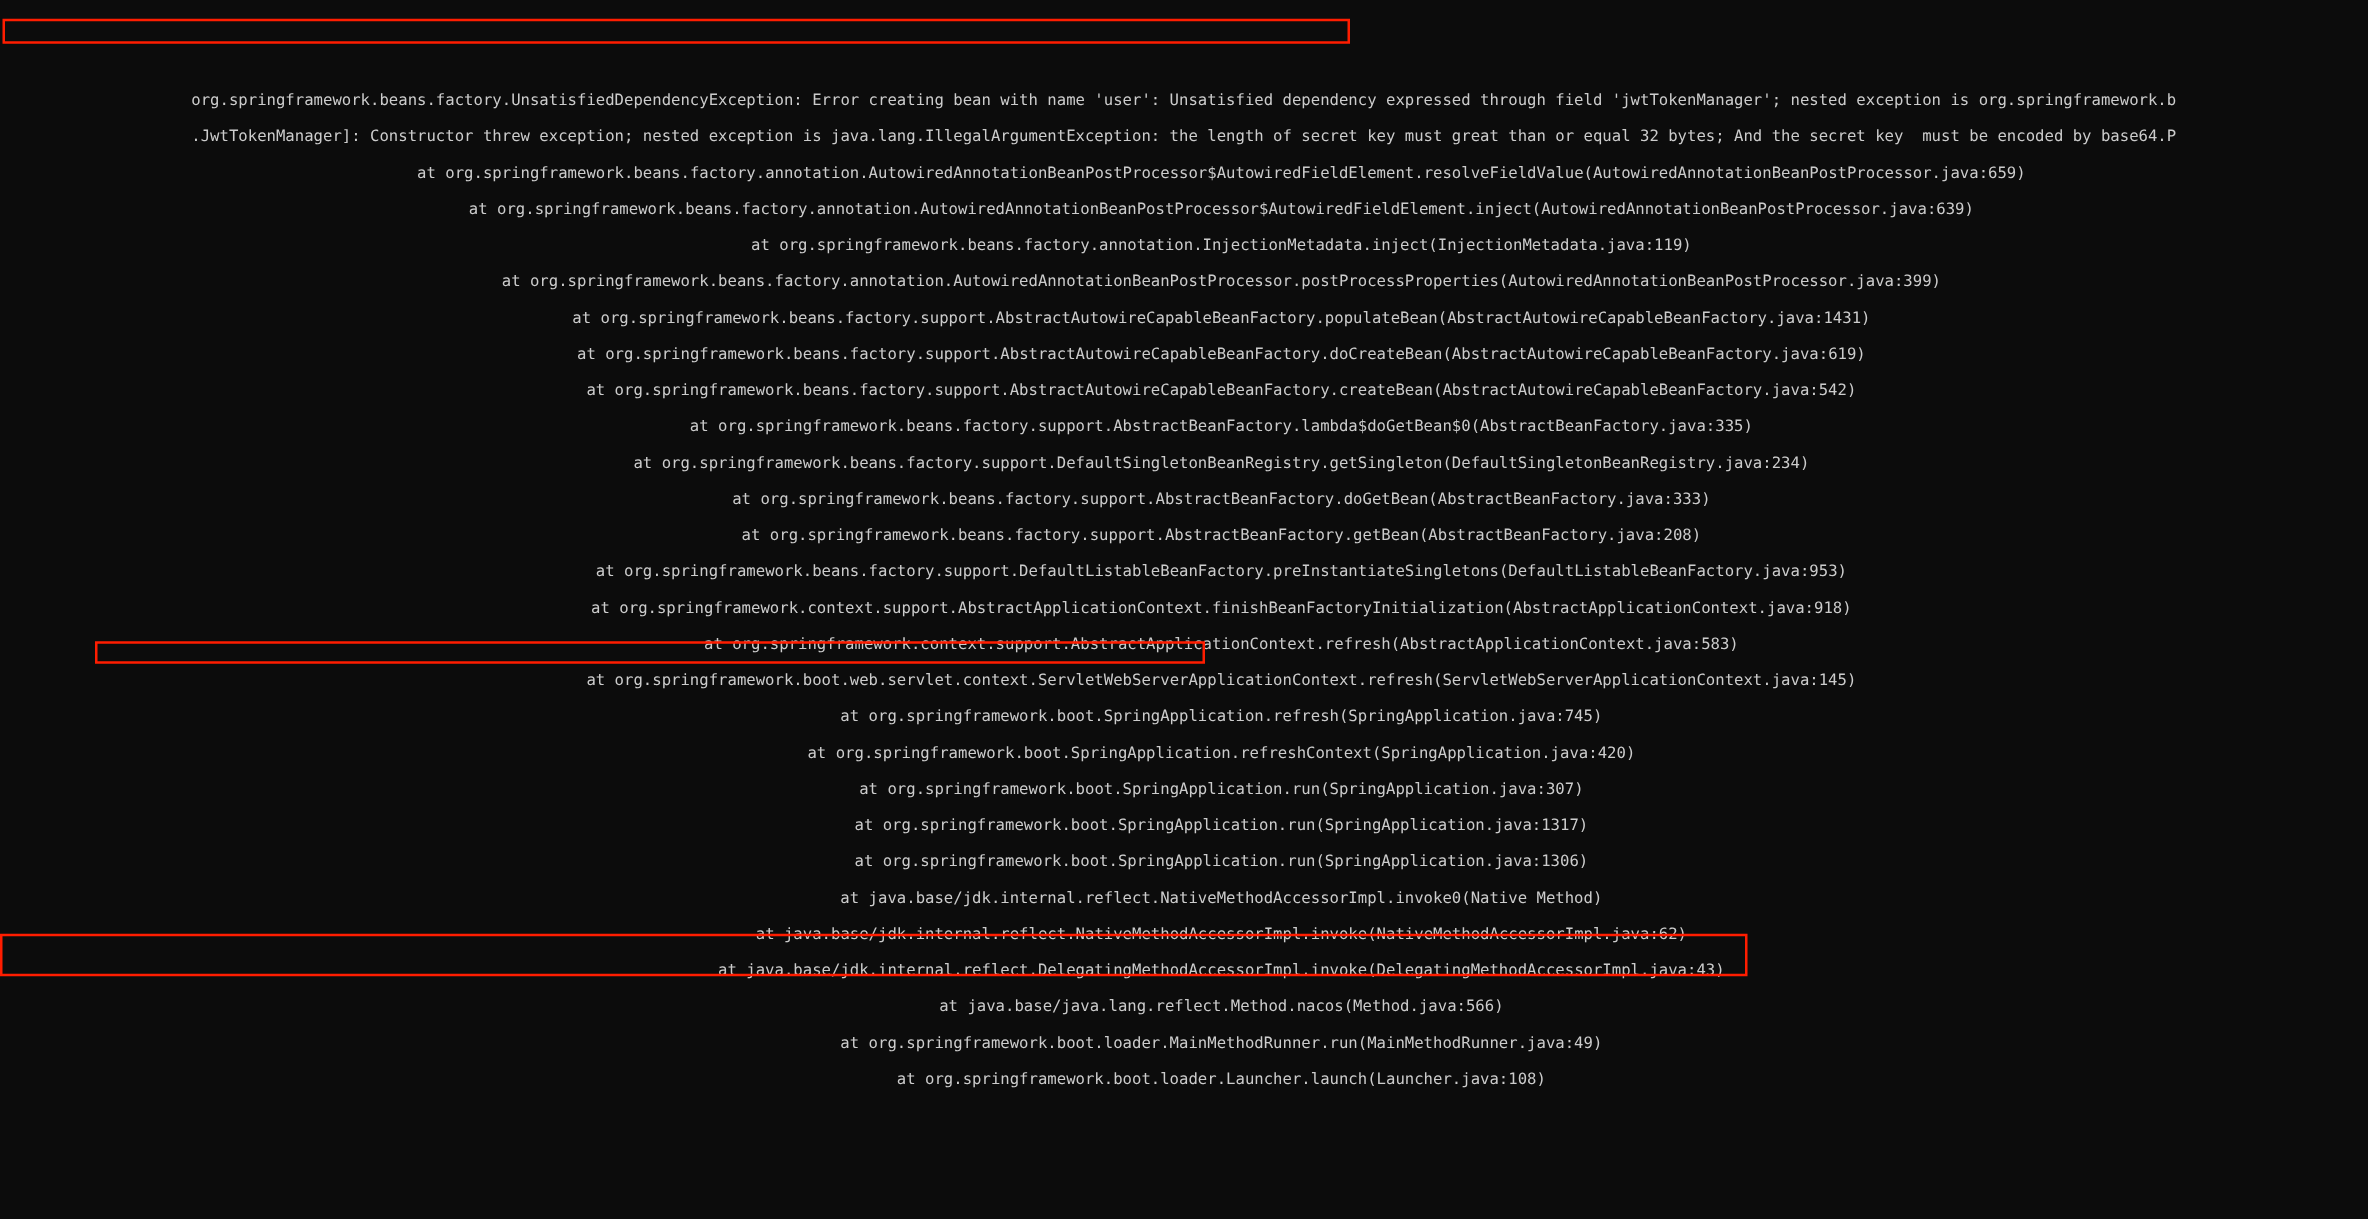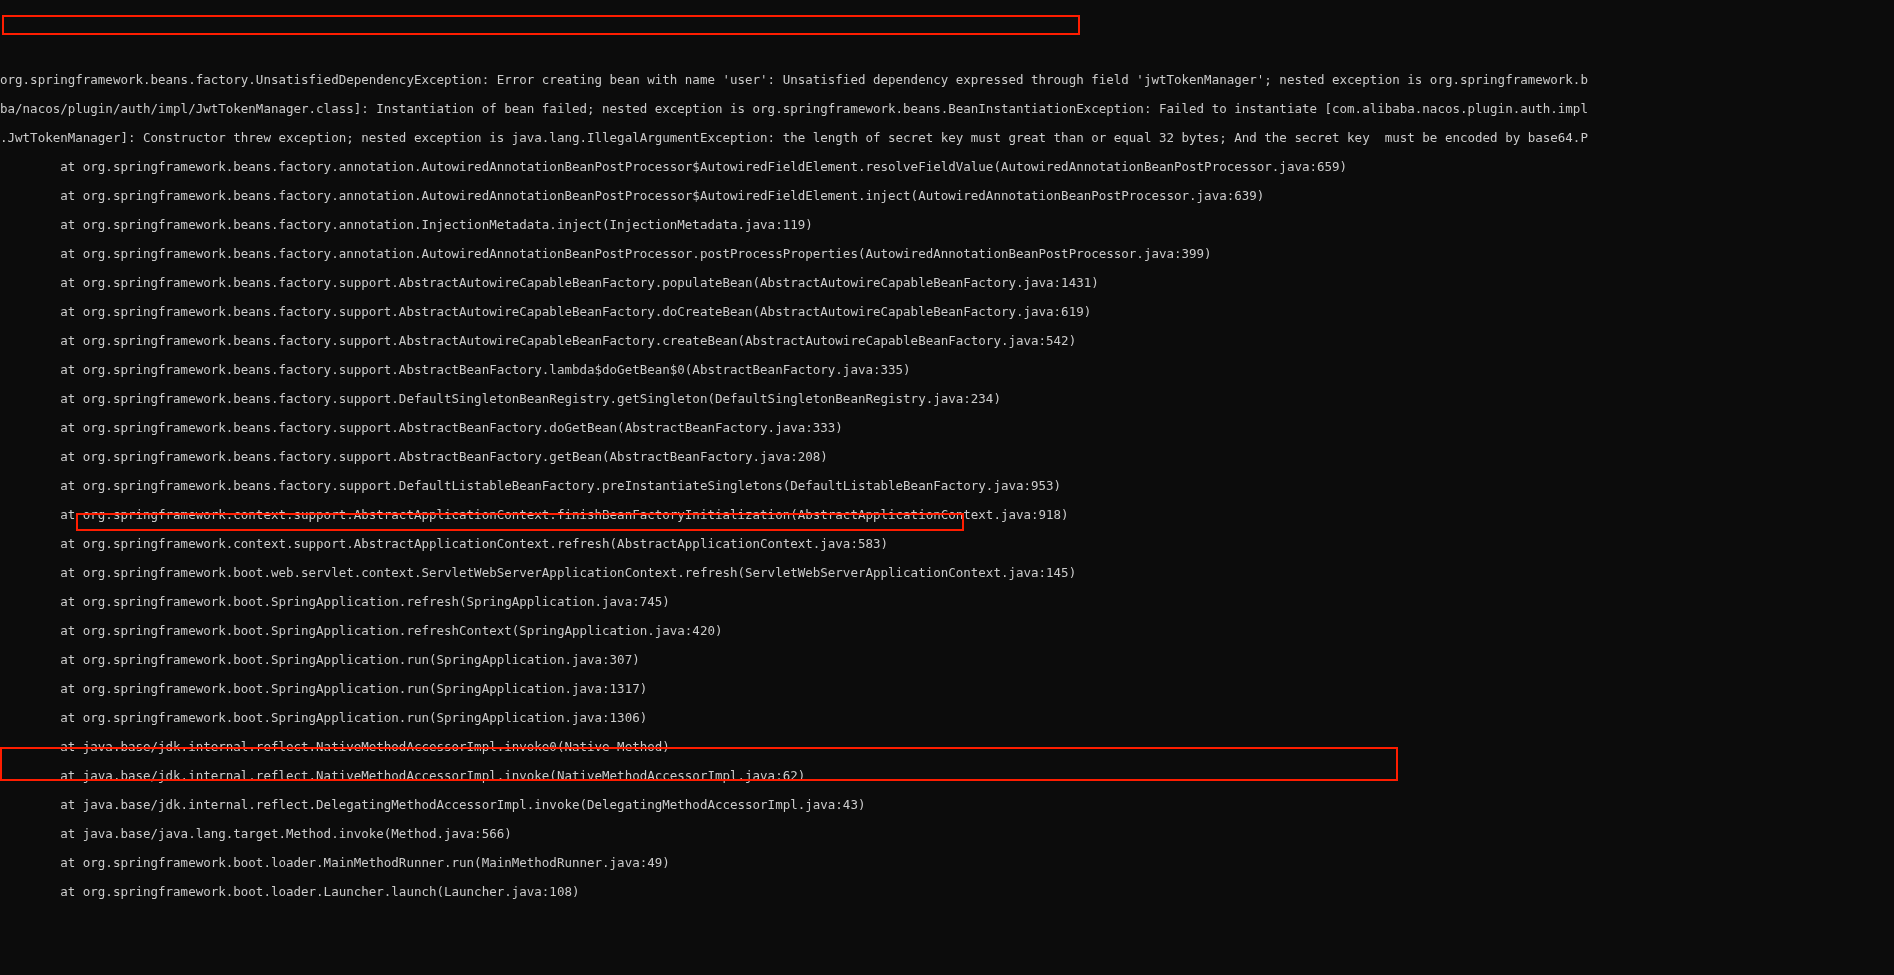--- a/index.html
+++ b/index.html
@@ -7,37 +7,36 @@
       background:#0c0c0c;
       color:#cccccc;
       font-family:"Consolas","Courier New",monospace;
       font-size:12.5px;
       line-height:14.5px;
       white-space:pre;
       overflow-x:hidden;
       width:1894px;
       padding:0;
     }
-    .line { display:block; white-space:pre; }
+    .line { display:block; white-space:pre;text-align:center; }
     .hl-box {
       position:absolute;
       border:2px solid #ff1d00;
       pointer-events:none;
       z-index:10;
     }
     .wrap { position:relative; width:1894px; }
   </style>
 </head>
 <body>
 <div class="wrap">
 
 
 
 <pre><span class="line">org.springframework.beans.factory.UnsatisfiedDependencyException: Error creating bean with name 'user': Unsatisfied dependency expressed through field 'jwtTokenManager'; nested exception is org.springframework.b</span>
-<span class="line">ba/nacos/plugin/auth/impl/JwtTokenManager.class]: Instantiation of bean failed; nested exception is org.springframework.beans.BeanInstantiationException: Failed to instantiate [com.alibaba.nacos.plugin.auth.impl</span>
 <span class="line">.JwtTokenManager]: Constructor threw exception; nested exception is java.lang.IllegalArgumentException: the length of secret key must great than or equal 32 bytes; And the secret key  must be encoded by base64.P</span>
 <span class="line">        at org.springframework.beans.factory.annotation.AutowiredAnnotationBeanPostProcessor$AutowiredFieldElement.resolveFieldValue(AutowiredAnnotationBeanPostProcessor.java:659)</span>
 <span class="line">        at org.springframework.beans.factory.annotation.AutowiredAnnotationBeanPostProcessor$AutowiredFieldElement.inject(AutowiredAnnotationBeanPostProcessor.java:639)</span>
 <span class="line">        at org.springframework.beans.factory.annotation.InjectionMetadata.inject(InjectionMetadata.java:119)</span>
 <span class="line">        at org.springframework.beans.factory.annotation.AutowiredAnnotationBeanPostProcessor.postProcessProperties(AutowiredAnnotationBeanPostProcessor.java:399)</span>
 <span class="line">        at org.springframework.beans.factory.support.AbstractAutowireCapableBeanFactory.populateBean(AbstractAutowireCapableBeanFactory.java:1431)</span>
 <span class="line">        at org.springframework.beans.factory.support.AbstractAutowireCapableBeanFactory.doCreateBean(AbstractAutowireCapableBeanFactory.java:619)</span>
 <span class="line">        at org.springframework.beans.factory.support.AbstractAutowireCapableBeanFactory.createBean(AbstractAutowireCapableBeanFactory.java:542)</span>
 <span class="line">        at org.springframework.beans.factory.support.AbstractBeanFactory.lambda$doGetBean$0(AbstractBeanFactory.java:335)</span>
 <span class="line">        at org.springframework.beans.factory.support.DefaultSingletonBeanRegistry.getSingleton(DefaultSingletonBeanRegistry.java:234)</span>
@@ -48,21 +47,21 @@
 <span class="line">        at org.springframework.context.support.AbstractApplicationContext.refresh(AbstractApplicationContext.java:583)</span>
 <span class="line">        at org.springframework.boot.web.servlet.context.ServletWebServerApplicationContext.refresh(ServletWebServerApplicationContext.java:145)</span>
 <span class="line">        at org.springframework.boot.SpringApplication.refresh(SpringApplication.java:745)</span>
 <span class="line">        at org.springframework.boot.SpringApplication.refreshContext(SpringApplication.java:420)</span>
 <span class="line">        at org.springframework.boot.SpringApplication.run(SpringApplication.java:307)</span>
 <span class="line">        at org.springframework.boot.SpringApplication.run(SpringApplication.java:1317)</span>
 <span class="line">        at org.springframework.boot.SpringApplication.run(SpringApplication.java:1306)</span>
 <span class="line">        at java.base/jdk.internal.reflect.NativeMethodAccessorImpl.invoke0(Native Method)</span>
 <span class="line">        at java.base/jdk.internal.reflect.NativeMethodAccessorImpl.invoke(NativeMethodAccessorImpl.java:62)</span>
 <span class="line">        at java.base/jdk.internal.reflect.DelegatingMethodAccessorImpl.invoke(DelegatingMethodAccessorImpl.java:43)</span>
-<span class="line">        at java.base/java.lang.target.Method.invoke(Method.java:566)</span>
+<span class="line">        at java.base/java.lang.reflect.Method.nacos(Method.java:566)</span>
 <span class="line">        at org.springframework.boot.loader.MainMethodRunner.run(MainMethodRunner.java:49)</span>
 <span class="line">        at org.springframework.boot.loader.Launcher.launch(Launcher.java:108)</span>
 
 
 
 
 
 
 
 

